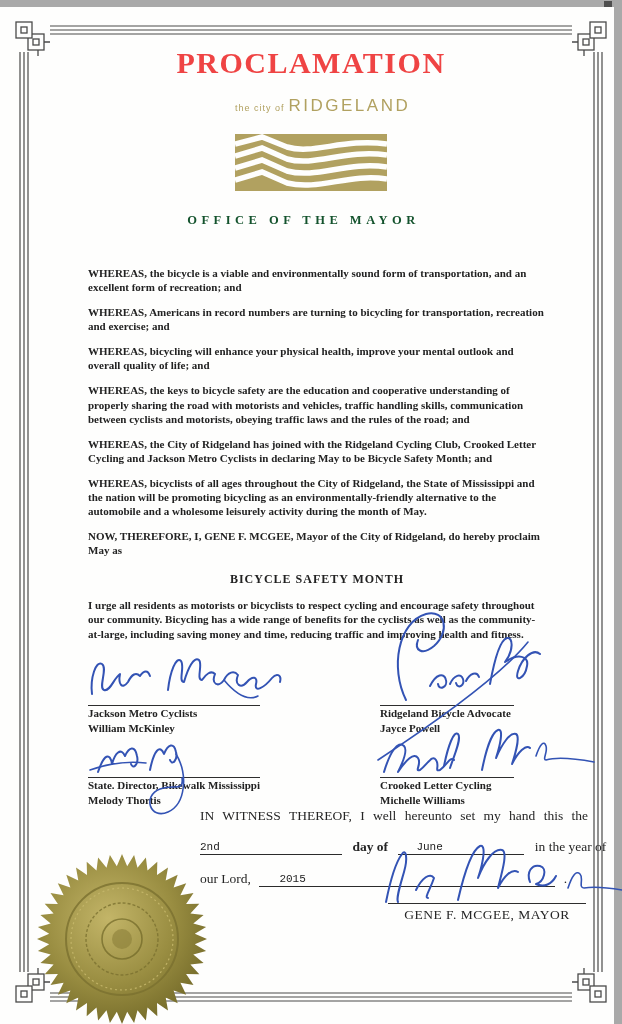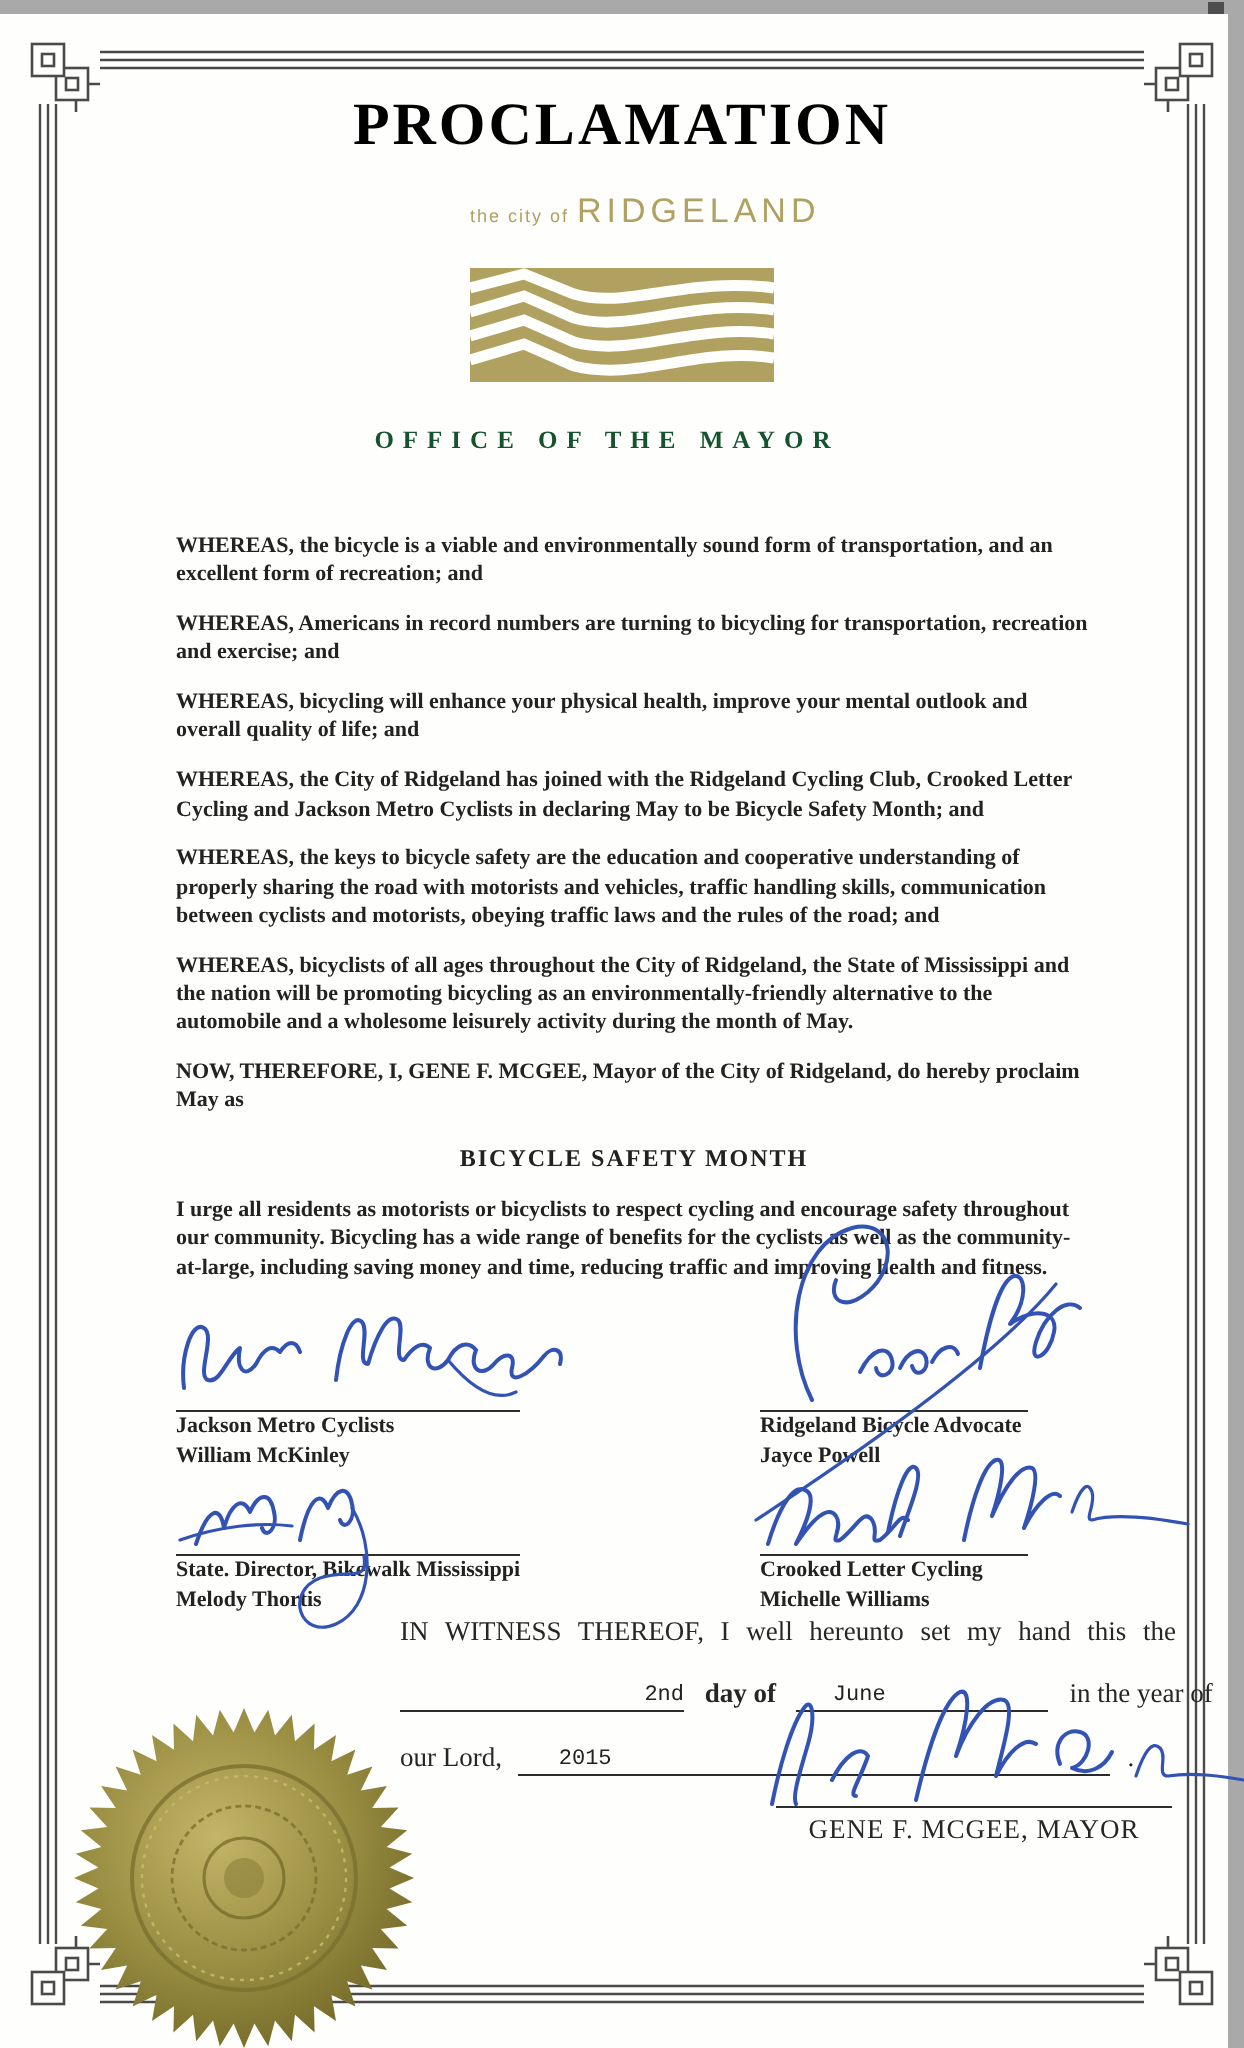--- a/index.html
+++ b/index.html
@@ -6,21 +6,21 @@
   .page{position:relative;width:622px;height:1024px;background:#fefefd;overflow:hidden;
         font-family:"Liberation Serif","DejaVu Serif",serif;color:#1e1e1e;}
   
   .scan-top{position:absolute;left:0;top:0;width:622px;height:7px;background:#a9a9a9;}
   .scan-right{position:absolute;right:0;top:0;width:8px;height:1024px;background:#a9a9a9;}
   .scan-notch{position:absolute;left:604px;top:1px;width:8px;height:6px;background:#4e4e4e;}
 
   .frame-svg{position:absolute;left:0;top:0;width:622px;height:1024px;pointer-events:none;}
 
   .title{position:absolute;left:0;top:46px;width:622px;text-align:center;
-         font-size:30px;font-weight:bold;letter-spacing:1.5px;color:#000000;}
+         font-size:30px;font-weight:bold;letter-spacing:1.5px;color:#ef4444;}
 
   .logo{position:absolute;left:235px;top:96px;width:152px;text-align:left;}
   .logo-textline{white-space:nowrap;color:#b1a160;margin-bottom:18px;}
   .logo-tagline{font-family:"Liberation Sans","DejaVu Sans",sans-serif;font-size:9px;letter-spacing:1px;}
   .logo-name{font-family:"Liberation Sans","DejaVu Sans",sans-serif;font-size:17px;letter-spacing:2.5px;}
   .logo-wave{display:block;margin-top:2px;}
 
   .office{position:absolute;left:0;top:213px;width:607px;text-align:center;
           font-size:12.5px;font-weight:bold;letter-spacing:4.5px;color:#14532d;}
 
@@ -102,22 +102,22 @@
       </g>
     </svg>
   </div>
 
   <div class="office">OFFICE OF THE MAYOR</div>
 
   <div class="bodytext">
     <p>WHEREAS, the bicycle is a viable and environmentally sound form of transportation, and an excellent form of recreation;  and</p>
     <p>WHEREAS, Americans in record numbers are turning to bicycling for transportation, recreation and exercise;  and</p>
     <p>WHEREAS, bicycling will enhance your physical health, improve your mental outlook and overall quality of life;  and</p>
+    <p>WHEREAS, the keys to bicycle safety are the education and cooperative understanding of properly sharing the road with motorists and vehicles, traffic handling skills, communication between cyclists and motorists, obeying traffic laws and the rules of the road;  and</p>
     <p>WHEREAS, the City of Ridgeland has joined with the Ridgeland Cycling Club, Crooked Letter Cycling and Jackson Metro Cyclists in declaring May to be Bicycle Safety Month;  and</p>
-    <p>WHEREAS, the keys to bicycle safety are the education and cooperative understanding of properly sharing the road with motorists and vehicles, traffic handling skills, communication between cyclists and motorists, obeying traffic laws and the rules of the road;  and</p>
     <p>WHEREAS, bicyclists of all ages throughout the City of Ridgeland, the State of Mississippi and the nation will be promoting bicycling as an environmentally-friendly alternative to the automobile and a wholesome leisurely activity during the month of May.</p>
     <p>NOW, THEREFORE, I, GENE F. MCGEE, Mayor of the City of Ridgeland, do hereby proclaim May as</p>
     <div class="proclaim-heading">BICYCLE SAFETY MONTH</div>
     <p>I urge all residents as motorists or bicyclists to respect cycling and encourage safety throughout our community.  Bicycling has a wide range of benefits for the cyclists as well as the community-at-large, including saving money and time, reducing traffic and improving health and fitness.</p>
   </div>
 
   <div class="sig-cell" style="left:88px;top:648px;">
     <svg class="sig-svg" style="left:-4px;top:-4px;" width="215" height="66" viewBox="0 0 215 66">
       <path class="sig-stroke" d="M8,50 C6,34 12,16 18,20 C24,24 14,44 20,46 C26,48 30,34 36,30 C34,40 38,46 44,38 C48,30 52,28 56,32 C60,26 64,26 66,32"></path>
       <path class="sig-stroke" d="M84,46 C86,28 92,12 97,17 C101,22 94,38 100,38 C104,24 110,12 115,16 C119,20 112,36 118,36 C122,30 127,26 131,30 C127,40 134,44 140,36 C144,28 150,26 154,31 C150,41 157,45 163,38 C168,32 174,32 172,40 C170,49 180,44 188,34 C192,29 198,30 196,38"></path>
@@ -160,21 +160,21 @@
       <path class="sig-stroke thin" d="M160,50 C164,38 168,34 170,40 C172,46 166,54 170,54 C180,51 196,52 218,56"></path>
     </svg>
     <div class="sig-rule" style="width:134px;margin-top:57px;"></div>
     <div class="sig-org">Crooked Letter Cycling</div>
     <div class="sig-name">Michelle Williams</div>
   </div>
 
   <div class="witness">
     <div class="witness-line1">IN WITNESS THEREOF, I well hereunto set my hand this the</div>
     <div class="wit-row" style="top:31px;">
-      <span class="blank" style="width:142px;text-align:right;"><span>2nd</span></span>
+      <span class="blank" style="width:142px;text-align:left;"><span>2nd</span></span>
       <span style="padding:0 7px;font-weight:bold;">day of</span>
       <span class="blank" style="width:126px;text-align:left;"><span style="padding-left:18px;">June</span></span>
       <span style="padding-left:7px;">in the year of</span>
     </div>
     <div class="wit-row" style="top:63px;">
       <span>our Lord,</span>
       <span class="blank" style="width:296px;text-align:left;margin-left:5px;"><span style="padding-left:20px;">2015</span></span>
       <span style="padding-left:5px;">.</span>
     </div>
   </div>

